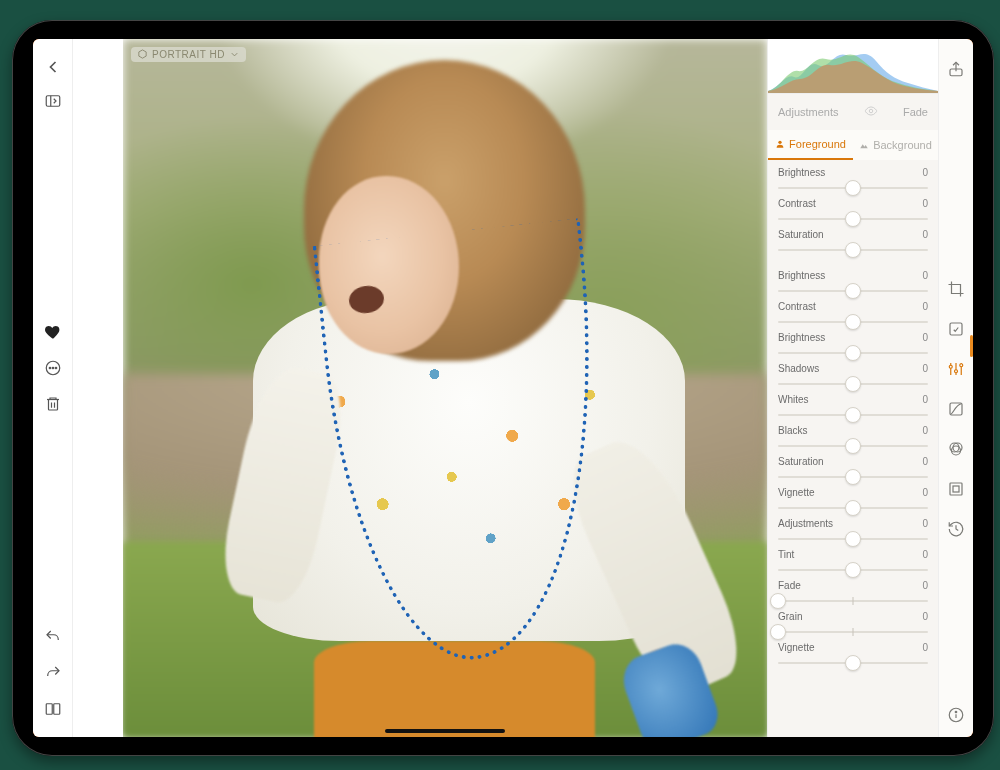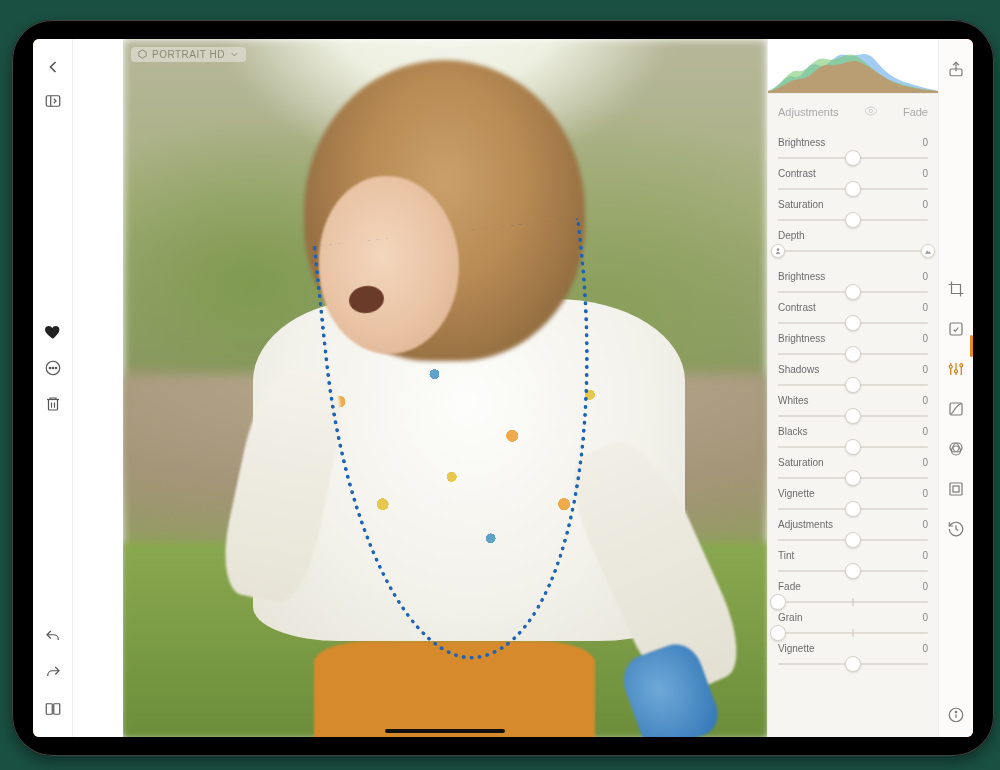--- a/index.html
+++ b/index.html
@@ -415,20 +415,35 @@
           <span>Adjustments</span>
           <span class="eye">
             <svg viewBox="0 0 24 24" width="14" height="14" fill="none" stroke="currentColor" stroke-width="1.6">
                 <path d="M2 12s3.5-7 10-7 10 7 10 7-3.5 7-10 7S2 12 2 12z"></path>
                 <circle cx="12" cy="12" r="3"></circle>
               </svg>
           </span>
           <span class="reset">Fade</span>
         </div>
 
+        <div class="tabs">
+          <div class="tab active">
+            <svg viewBox="0 0 24 24" fill="currentColor">
+                <circle cx="12" cy="8" r="4"></circle>
+                <path d="M4 20c0-4 4-6 8-6s8 2 8 6v1H4z"></path>
+              </svg>
+            <span>Foreground</span>
+          </div>
+          <div class="tab">
+            <svg viewBox="0 0 24 24" fill="currentColor">
+                <path d="M3 20l6-10 4 6 3-4 5 8z"></path>
+              </svg>
+            <span>Background</span>
+          </div>
+        </div>
 
         <div class="sliders" id="sliders">
             <div class="slider-row">
               <div class="slider-label">
                 <span>Brightness</span>
                 <span class="slider-val">0</span>
               </div>
               <div class="track">
                 <div class="track-line"></div>
                 <div class="tick" style="left:50%"></div>
@@ -448,40 +463,20 @@
             </div>
             <div class="slider-row">
               <div class="slider-label">
                 <span>Saturation</span>
                 <span class="slider-val">0</span>
               </div>
               <div class="track">
                 <div class="track-line"></div>
                 <div class="tick" style="left:50%"></div>
                 <div class="knob" style="left:50%"></div>
-              </div>
-            </div>
-            <div class="slider-row depth-row">
-              <div class="slider-label">
-                <span>Depth</span>
-                <span></span>
-              </div>
-              <div class="track">
-                <div class="track-line"></div>
-                <div class="knob small" style="left:0%">
-                  <svg viewBox="0 0 24 24" fill="#999">
-                    <circle cx="12" cy="8" r="4"></circle>
-                    <path d="M6 20c0-3 3-5 6-5s6 2 6 5v1H6z"></path>
-                  </svg>
-                </div>
-                <div class="knob small end" style="left:100%">
-                  <svg viewBox="0 0 24 24" fill="#999">
-                    <path d="M3 20l6-10 4 6 3-4 5 8z"></path>
-                  </svg>
-                </div>
               </div>
             </div>
             <div class="slider-row sep">
               <div class="slider-label">
                 <span>Brightness</span>
                 <span class="slider-val">0</span>
               </div>
               <div class="track">
                 <div class="track-line"></div>
                 <div class="tick" style="left:50%"></div>

